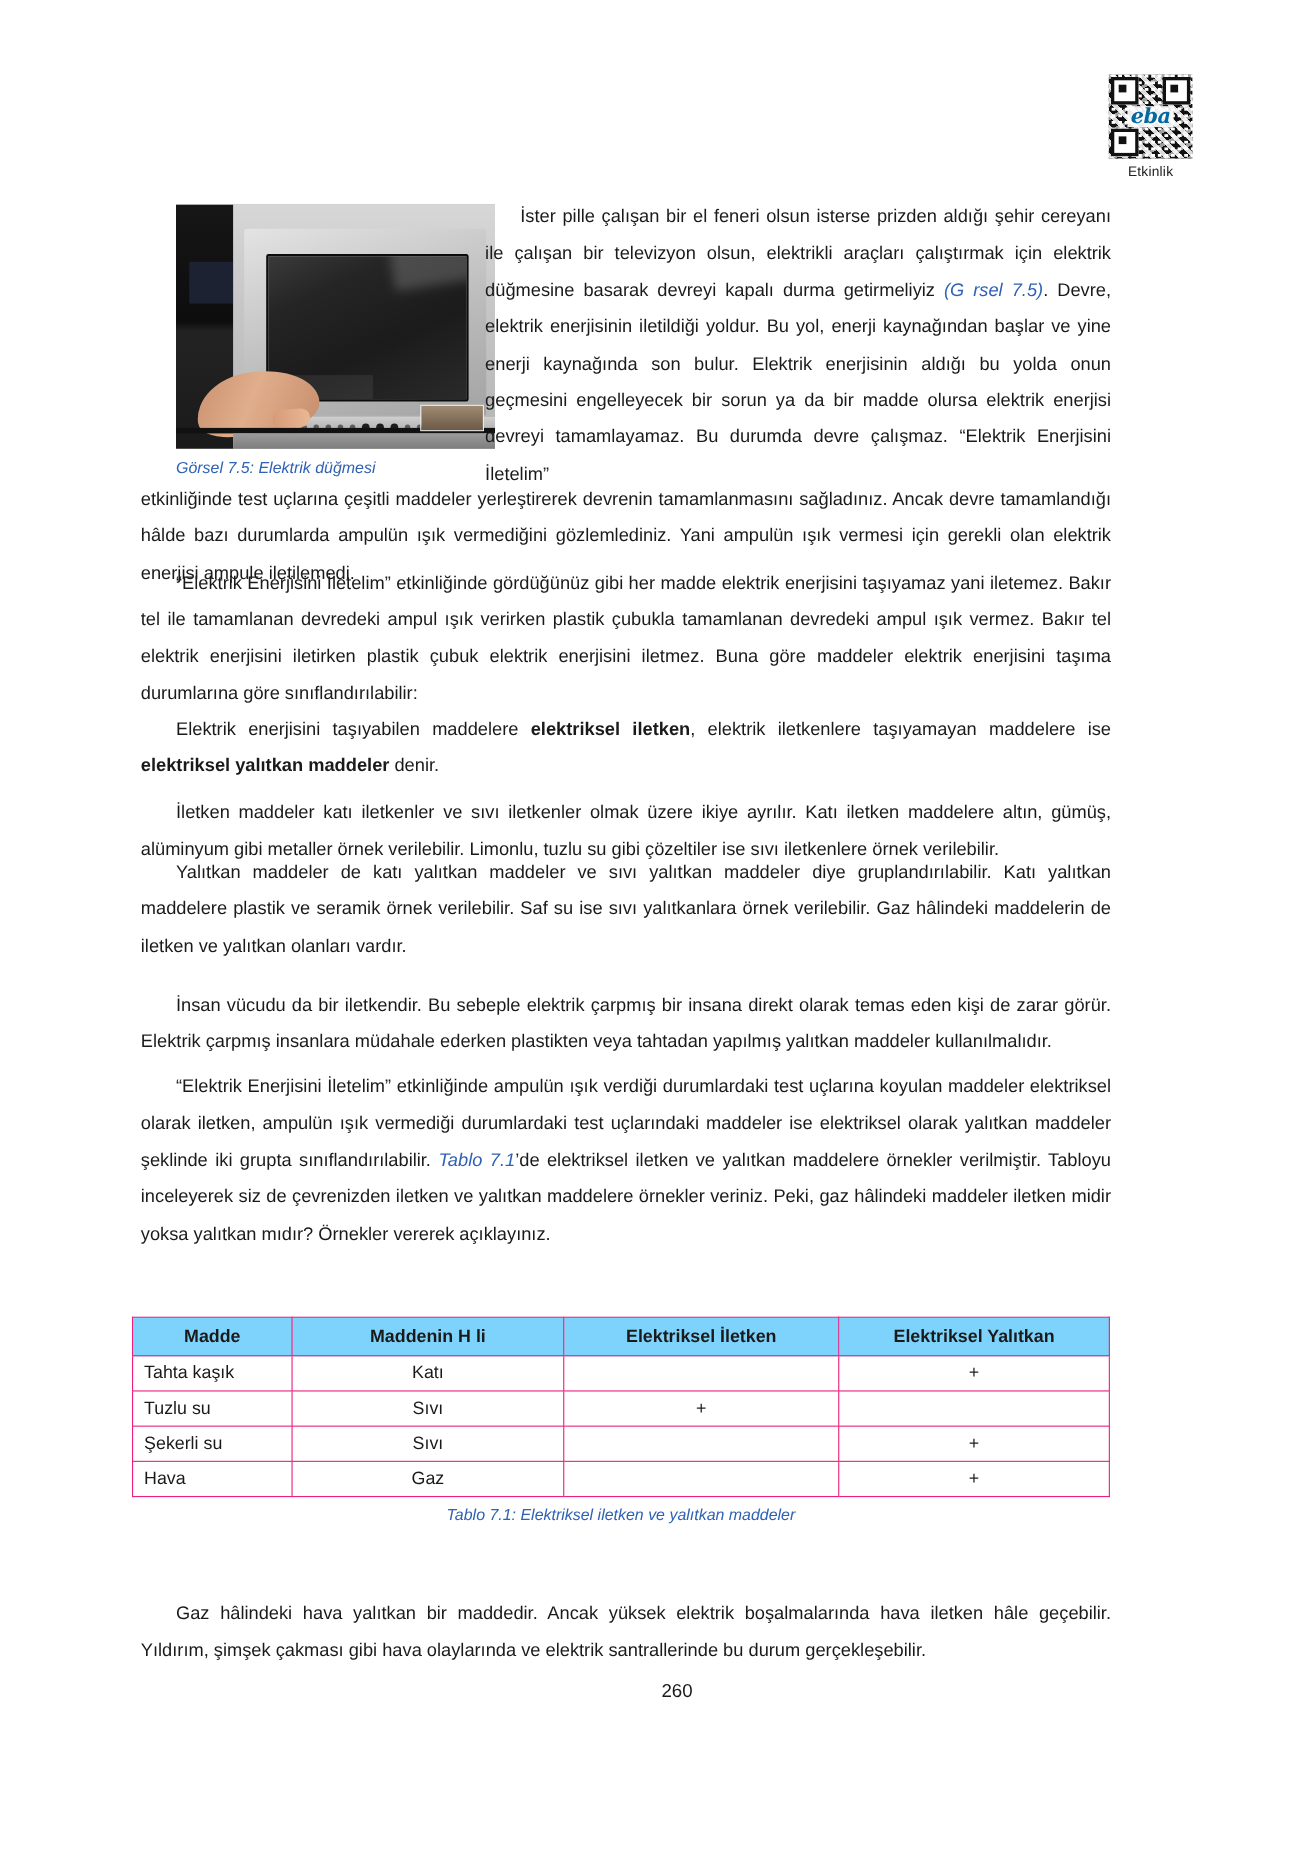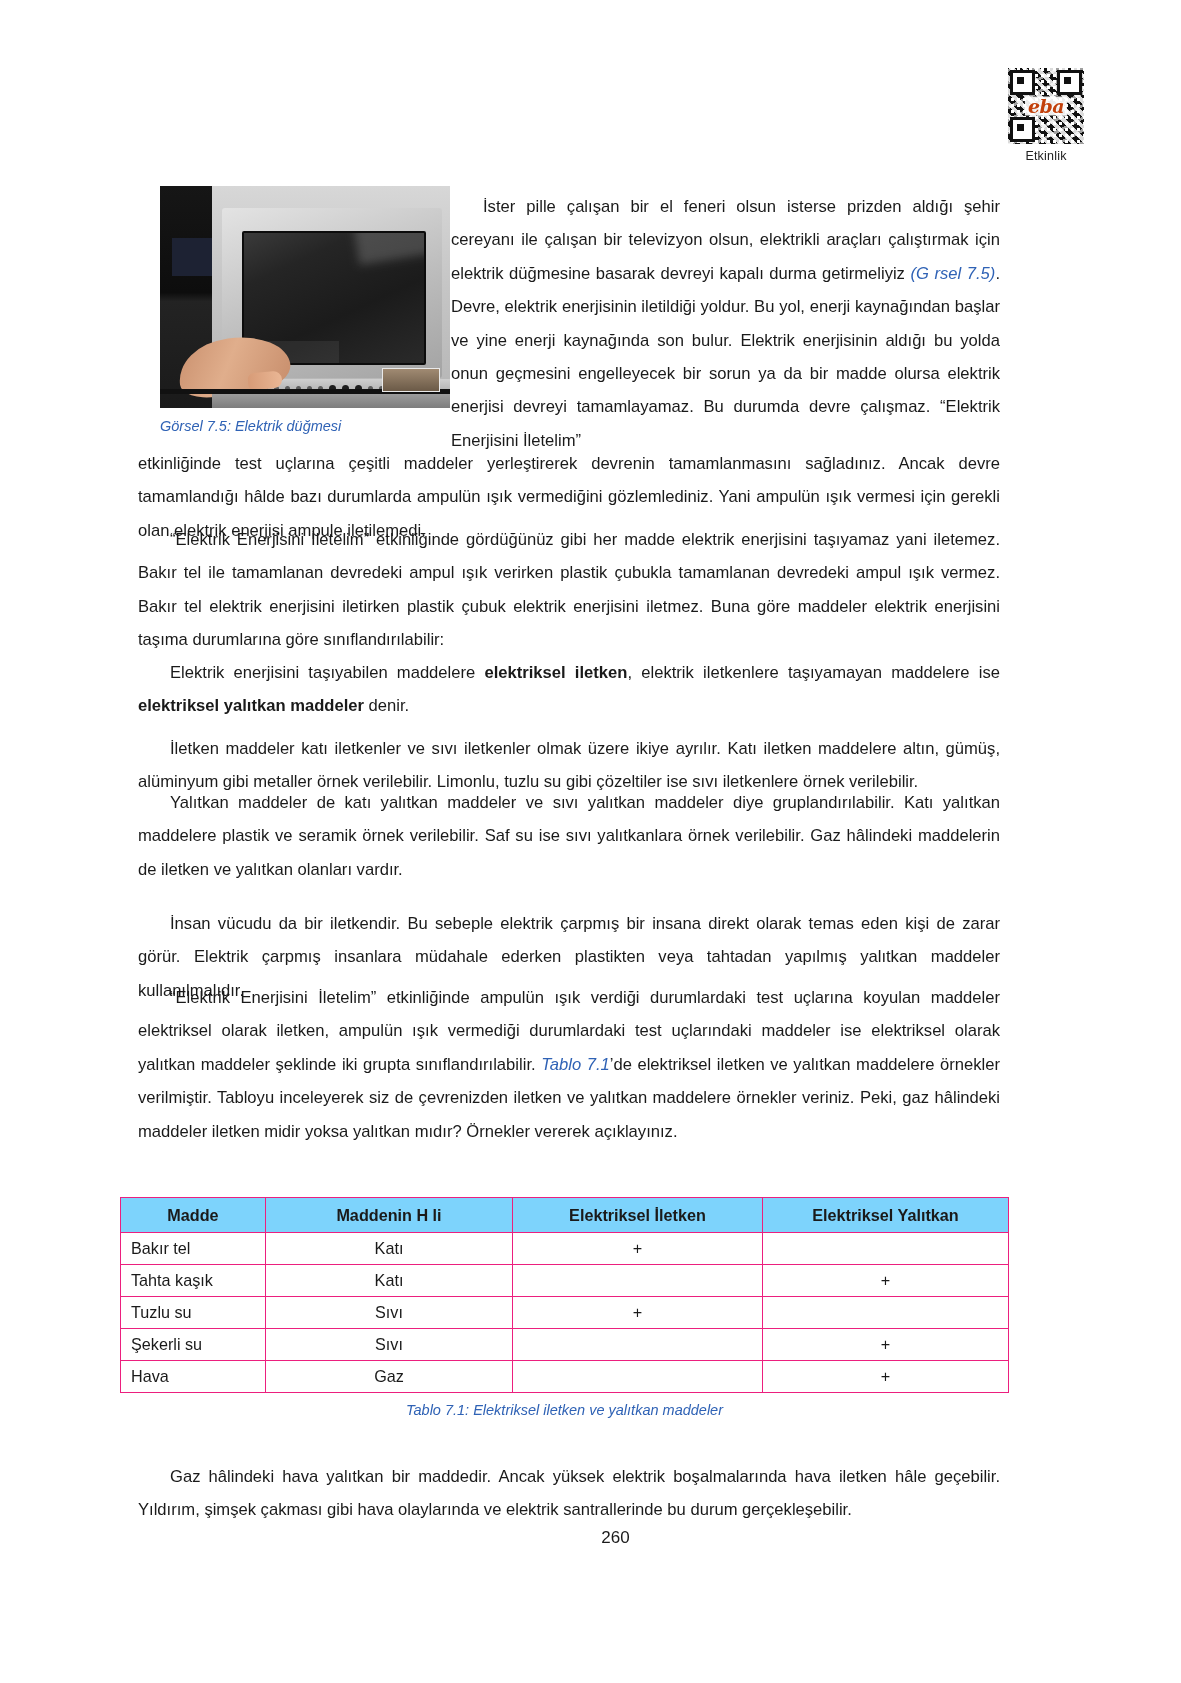--- a/index.html
+++ b/index.html
@@ -64,21 +64,21 @@
   .qr-finder.bl { left: 2px;  bottom: 2px; }
   .qr-logo {
     position: absolute;
     left: 50%;
     top: 50%;
     transform: translate(-50%, -50%);
     font-family: "DejaVu Serif", serif;
     font-style: italic;
     font-weight: bold;
     font-size: 19px;
-    color: #c2410c;
+    color: #0369a1;
     background: rgba(255,255,255,0.92);
     padding: 0 3px;
     line-height: 1;
     letter-spacing: -0.5px;
   }
   .qr-caption {
     margin-top: 5px;
     font-size: 12.5px;
     color: #222;
     letter-spacing: .2px;
@@ -217,21 +217,21 @@
     left: 433px;
     top: 172px;
     width: 585px;
   }
   .body-wide {
     position: absolute;
     left: 120px;
     width: 898px;
   }
   p.t {
-    margin: 18px;
+    margin: 8px;
     font-size: 16.6px;
     line-height: 33.4px;
     text-align: justify;
     text-justify: inter-word;
     color: #1a1a1a;
   }
   p.t.indent { text-indent: 32px; }
   p.t b { font-weight: bold; }
   .ref { color: #2f62b5; font-style: italic; }
 
@@ -375,26 +375,20 @@
       </colgroup>
       <thead>
         <tr>
           <th>Madde</th>
           <th>Maddenin H li</th>
           <th>Elektriksel İletken</th>
           <th>Elektriksel Yalıtkan</th>
         </tr>
       </thead>
       <tbody>
-        <tr>
-          <td class="left">Bakır tel</td>
-          <td class="mid">Katı</td>
-          <td class="mid">+</td>
-          <td class="mid"></td>
-        </tr>
         <tr>
           <td class="left">Tahta kaşık</td>
           <td class="mid">Katı</td>
           <td class="mid"></td>
           <td class="mid">+</td>
         </tr>
         <tr>
           <td class="left">Tuzlu su</td>
           <td class="mid">Sıvı</td>
           <td class="mid">+</td>

